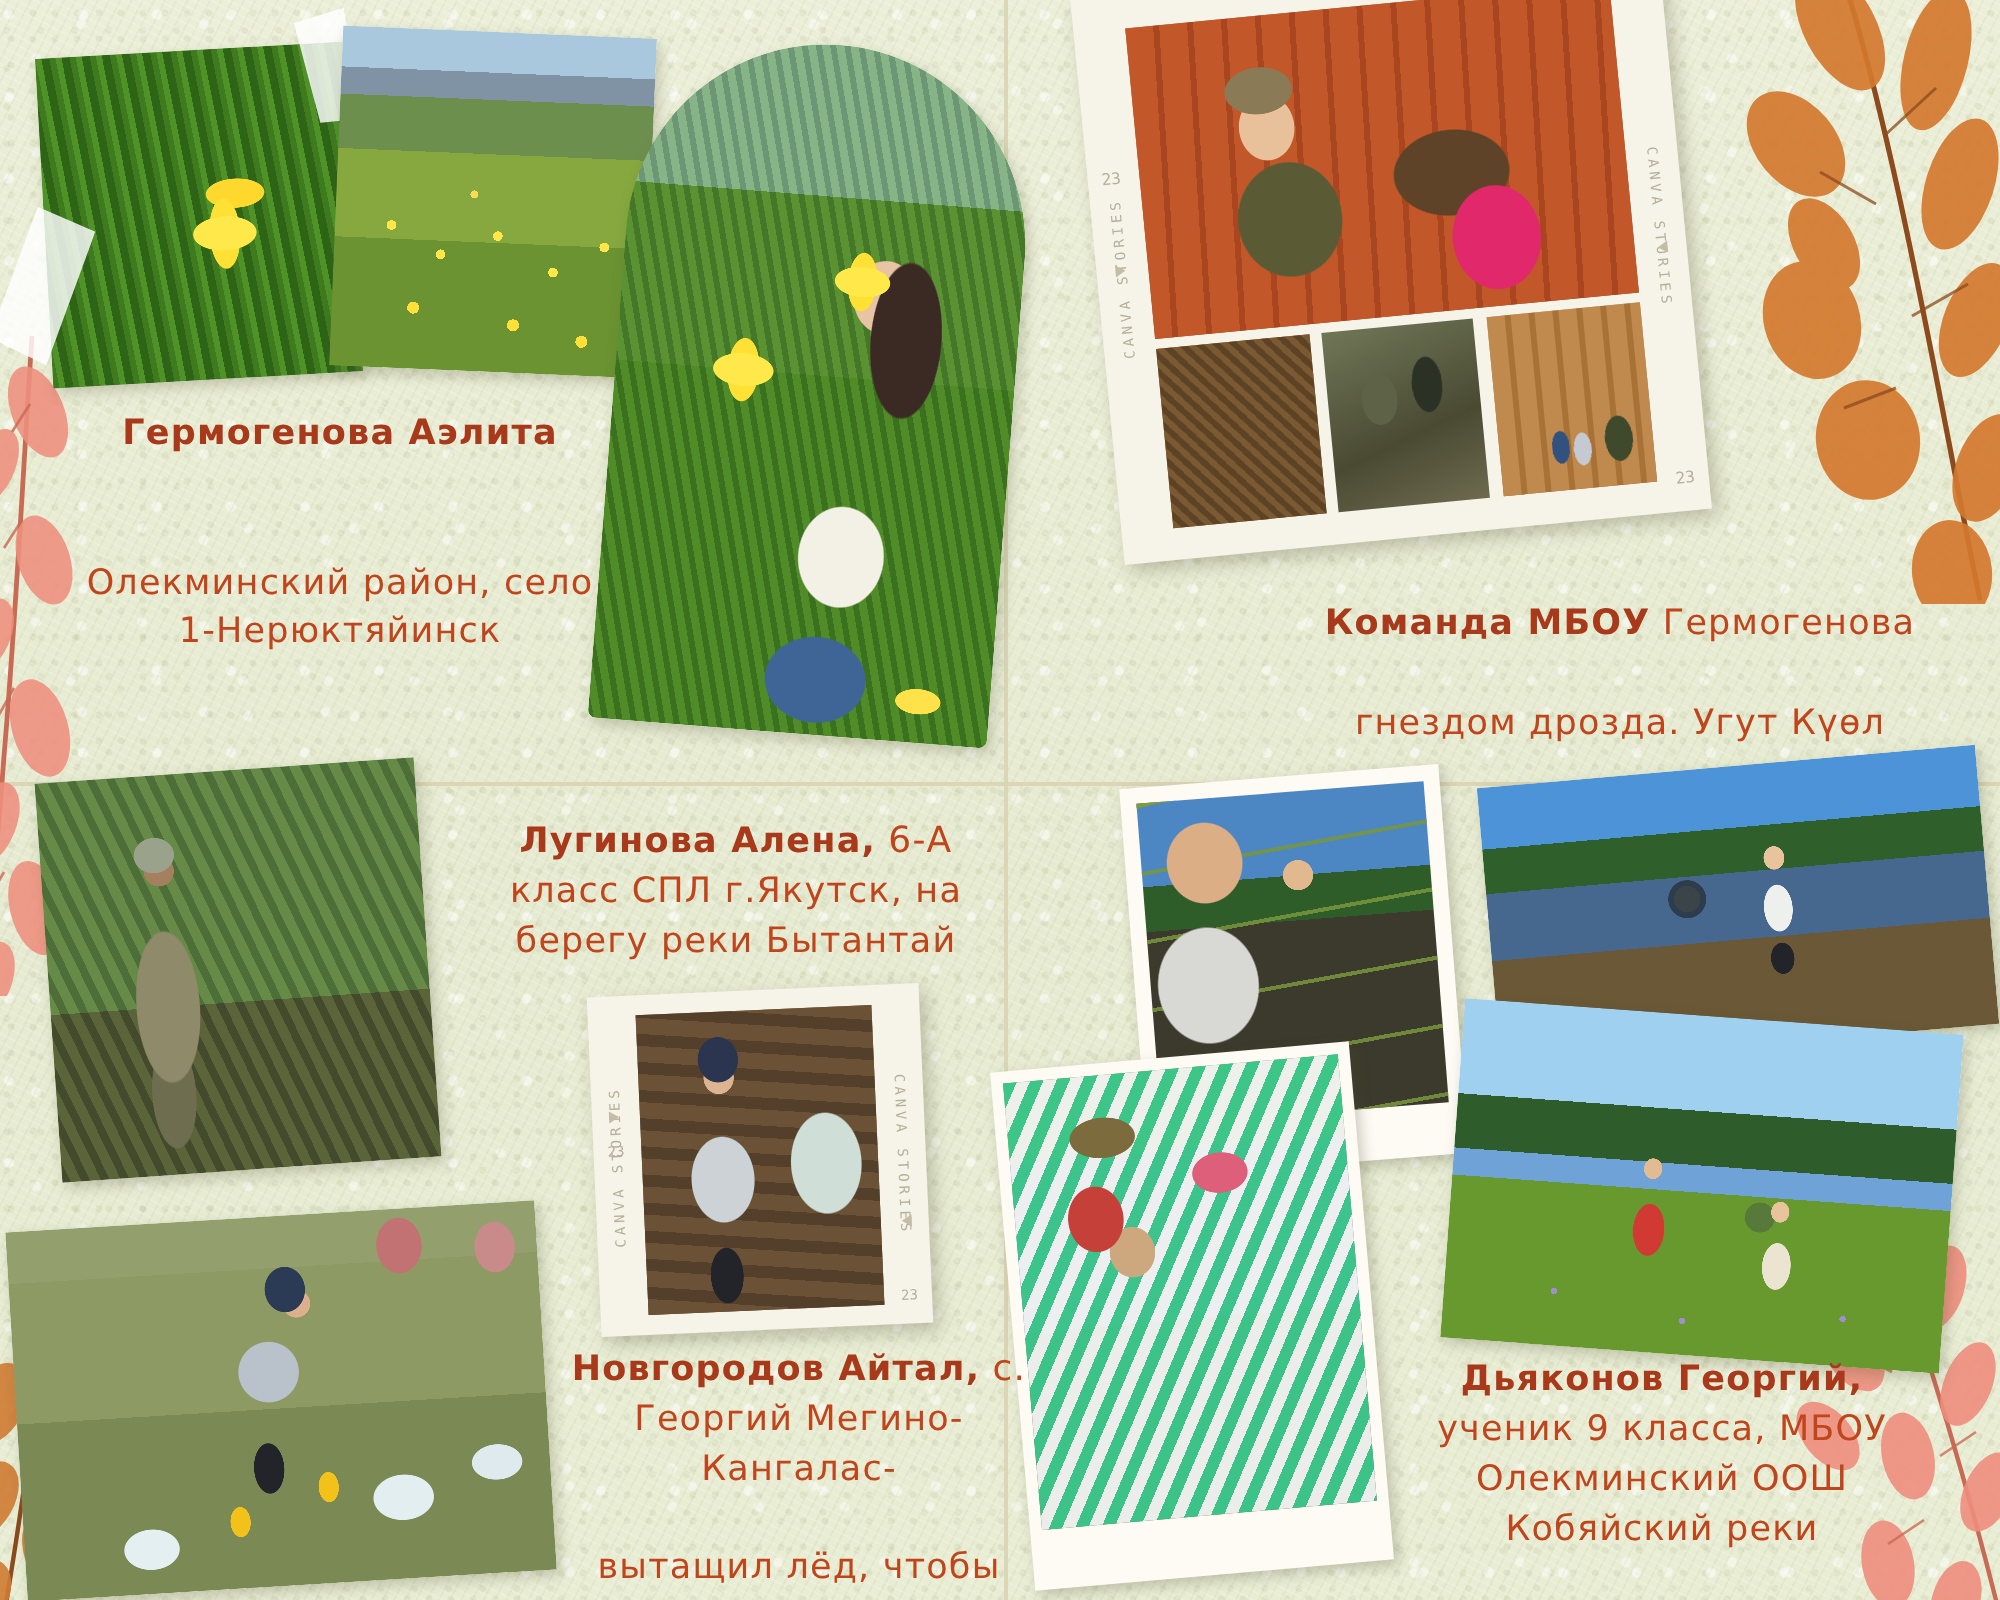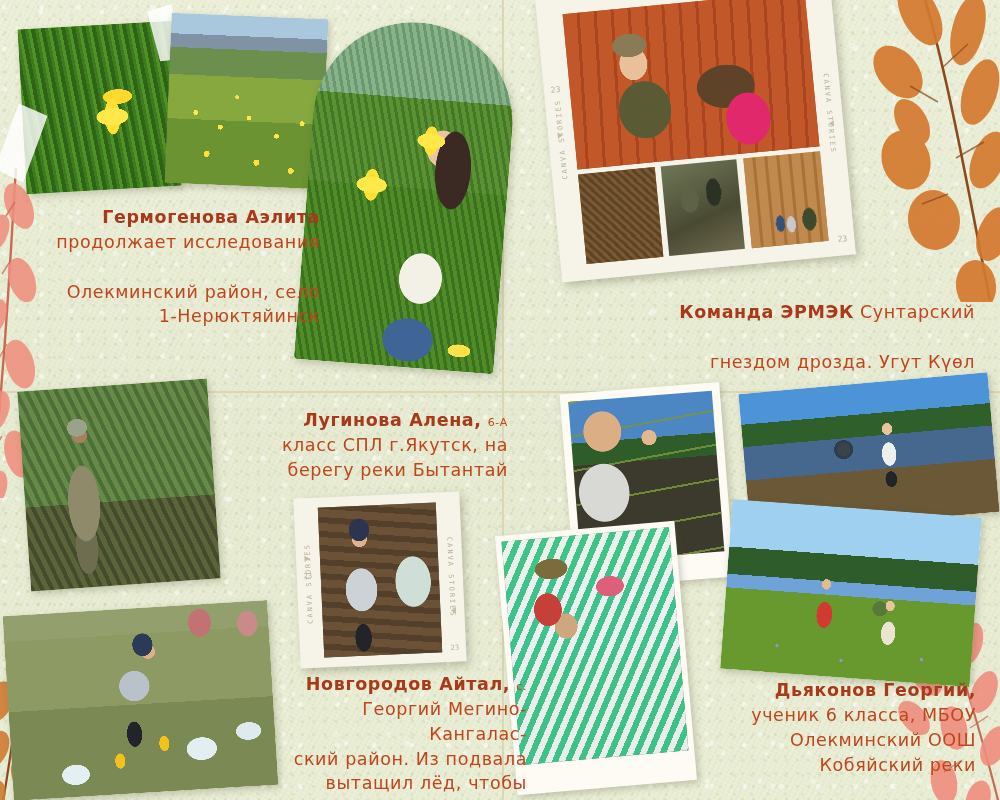--- a/index.html
+++ b/index.html
@@ -61,24 +61,24 @@
   .tri{position:absolute;width:0;height:0;
        border-left:3px solid transparent;border-right:3px solid transparent;
        border-bottom:5px solid #c3bda6;}
 
   
   .cap{
     position:absolute;
     color:#c0451c;
     font-size:17.5px;line-height:1.42;
     letter-spacing:.6px;
-    text-align:right;
+    text-align:center;
   }
   .cap b{color:#a8391a;font-weight:bold;}
-  .cap .sm{font-size:11px;}
+  .cap .sm{font-size:18px;}
 
   
   .branch{position:absolute;pointer-events:none;}
 </style>
 </head>
 <body>
 
 <div class="stage">
 
   <div class="paper"></div>
@@ -244,29 +244,29 @@
           linear-gradient(180deg,#caa06a,#8b6129);"></div>
     </div>
     <div class="tri" style="left:9px;top:136px;transform:rotate(90deg);"></div>
     <div class="tri" style="right:9px;top:150px;transform:rotate(-90deg);"></div>
     <div style="position:absolute;left:7px;top:88px;color:#b6b09a;font-size:8px;font-family:'DejaVu Sans Mono',monospace;">23</div>
     <div style="position:absolute;right:7px;bottom:12px;color:#b6b09a;font-size:8px;font-family:'DejaVu Sans Mono',monospace;">23</div>
   </div>
 
   <div class="cap" style="left:20px;top:205px;width:300px;">
     <b>Гермогенова Аэлита</b><br>
-    <span>продолжает исследования</span><br>
+    <br>
     <br>
     <span>Олекминский район, село</span><br>
     <span>1-Нерюктяйинск</span>
   </div>
 
   <div class="cap" style="left:645px;top:300px;width:330px;">
-    <b>Команда ЭРМЭК</b>
-    <span>Сунтарский</span><br>
+    <b>Команда МБОУ</b>
+    <span>Гермогенова</span><br>
     <br>
     <span>гнездом дрозда. Угут Күөл</span>
   </div>
 
   <div class="ph plain" style="left:24px;top:385px;width:190px;height:200px;transform:rotate(-4deg);">
     <div class="img" style="background:
         radial-gradient(ellipse 16px 14px at 30% 20%, #9aa28b 0 62%, rgba(154,162,139,0) 64%),
         radial-gradient(ellipse 12px 12px at 31% 24%, #a4805f 0 62%, rgba(164,128,95,0) 64%),
         radial-gradient(ellipse 26px 62px at 31% 58%, #8e8a6a 0 60%, rgba(142,138,106,0) 62%),
         radial-gradient(ellipse 18px 44px at 31% 80%, #6f6d50 0 60%, rgba(111,109,80,0) 62%),
@@ -358,25 +358,25 @@
         radial-gradient(ellipse 22px 16px at 24% 88%, #e4eff1 0 62%, rgba(228,239,241,0) 64%),
         radial-gradient(ellipse 18px 22px at 74% 10%, #c27272 0 62%, rgba(194,114,114,0) 64%),
         radial-gradient(ellipse 16px 20px at 92% 12%, #c98a8a 0 62%, rgba(201,138,138,0) 64%),
         linear-gradient(180deg,#93a06e 0 14%, #8d9a63 14% 52%, #7b8a55 52% 100%);"></div>
   </div>
 
   <div class="cap" style="left:272px;top:672px;width:255px;">
     <b>Новгородов Айтал,</b>
     <span class="sm">с.</span><br>
     <span>Георгий Мегино-Кангалас-</span><br>
-    <span>ский район. Из подвала</span><br>
+    <br>
     <span>вытащил лёд, чтобы</span><br>
     <span>заготовить питьевую воду</span>
   </div>
 
   <div class="cap" style="left:686px;top:678px;width:290px;">
     <b>Дьяконов Георгий,</b><br>
-    <span>ученик 6 класса,  МБОУ</span><br>
+    <span>ученик 9 класса,  МБОУ</span><br>
     <span>Олекминский ООШ</span><br>
     <span>Кобяйский реки</span>
   </div>
 
 </div>
 
 </body></html>

